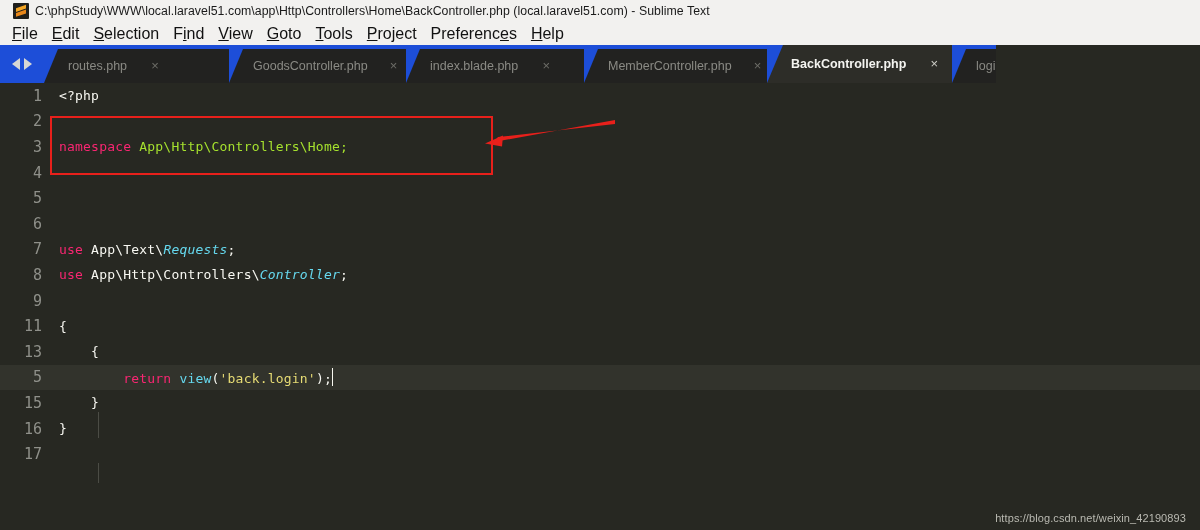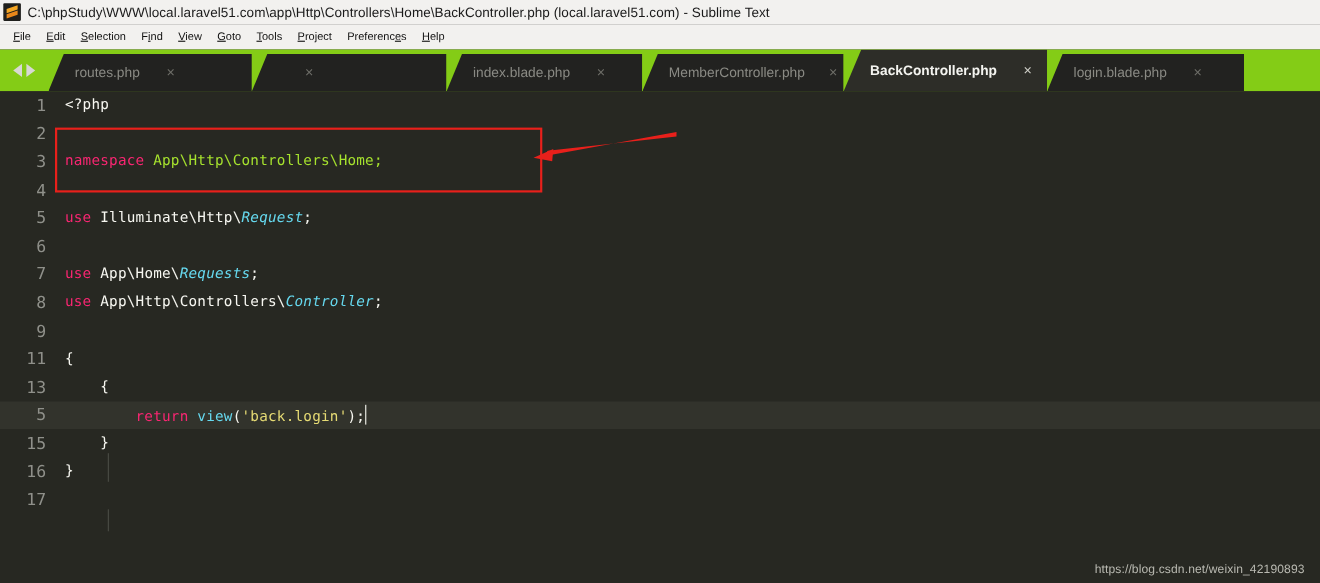--- a/index.html
+++ b/index.html
@@ -25,21 +25,21 @@
 
   
   .titlebar {
     position: absolute;
     top: 0; left: 0;
     width: 1200px;
     height: 22px;
     background: #f2f1ef;
     display: flex;
     align-items: center;
-    padding-left: 3px;
+    padding-left: 13px;
     box-sizing: border-box;
   }
   .app-icon {
     width: 16px;
     height: 16px;
     background: #1f1f1c;
     border-radius: 1px;
     position: relative;
     flex: 0 0 auto;
     margin-right: 6px;
@@ -65,36 +65,36 @@
     top: 22px; left: 0;
     width: 1200px;
     height: 23px;
     background: #f2f1ef;
     display: flex;
     align-items: center;
     box-sizing: border-box;
     padding-left: 5px;
   }
   .menu-item {
-    font-size: 10px;
+    font-size: 16px;
     color: #111;
     padding: 2px 7px 2px 7px;
     white-space: nowrap;
     line-height: 16px;
     cursor: default;
   }
   .menu-item .mn { text-decoration: underline; }
 
   
   .tabbar {
     position: absolute;
     top: 45px; left: 0;
-    width: 1200px;
+    width: 996px;
     height: 38px;
-    background: #84cc16;
+    background: #1d4ed8;
     display: flex;
     align-items: flex-start;
     box-sizing: border-box;
   }
   .tab-nav {
     width: 44px;
     height: 38px;
     display: flex;
     align-items: center;
     justify-content: center;
@@ -283,20 +283,21 @@
     <div class="tab-nav">
       <div class="tri tri-left"></div>
       <div class="tri tri-right"></div>
     </div>
     <div class="tabs-wrap" id="tabs-wrap">
         <div class="tab" style="width: 185px;">
           <span class="tab-label">routes.php</span>
           <span class="tab-close">×</span>
         </div>
         <div class="tab" style="width: 177px;">
+          <span class="tab-label">GoodsController.php</span>
           <span class="tab-close">×</span>
         </div>
         <div class="tab" style="width: 178px;">
           <span class="tab-label">index.blade.php</span>
           <span class="tab-close">×</span>
         </div>
         <div class="tab" style="width: 183px;">
           <span class="tab-label">MemberController.php</span>
           <span class="tab-close">×</span>
         </div>
@@ -309,23 +310,23 @@
           <span class="tab-close">×</span>
         </div>
       </div>
   </div>
 
   <div class="editor" id="editor">
       <div class="code-line"><div class="gutter">1</div><div class="code-text"><span class="k-plain">&lt;?php</span></div></div>
       <div class="code-line"><div class="gutter">2</div><div class="code-text"></div></div>
       <div class="code-line"><div class="gutter">3</div><div class="code-text"><span class="k-key">namespace</span><span class="k-plain"> </span><span class="k-ns">App\Http\Controllers\Home;</span></div></div>
       <div class="code-line"><div class="gutter">4</div><div class="code-text"></div></div>
-      <div class="code-line"><div class="gutter">5</div><div class="code-text"><span class="k-key">use</span><span class="k-plain"> Illuminate\Http\</span><span class="k-type">Request</span><span class="k-plain">;</span></div></div>
+      <div class="code-line"><div class="gutter">5</div></div>
       <div class="code-line"><div class="gutter">6</div><div class="code-text"></div></div>
-      <div class="code-line"><div class="gutter">7</div><div class="code-text"><span class="k-key">use</span><span class="k-plain"> App\Home\</span><span class="k-type">Requests</span><span class="k-plain">;</span></div></div>
+      <div class="code-line"><div class="gutter">7</div><div class="code-text"><span class="k-key">use</span><span class="k-plain"> App\Text\</span><span class="k-type">Requests</span><span class="k-plain">;</span></div></div>
       <div class="code-line"><div class="gutter">8</div><div class="code-text"><span class="k-key">use</span><span class="k-plain"> App\Http\Controllers\</span><span class="k-type">Controller</span><span class="k-plain">;</span></div></div>
       <div class="code-line"><div class="gutter">9</div><div class="code-text"></div></div>
       <div class="code-line"><div class="gutter">11</div><div class="code-text"><span class="k-punc">{</span></div></div>
       <div class="code-line"><div class="gutter">13</div><div class="code-text"><span class="k-punc">    {</span></div></div>
       <div class="code-line active"><div class="gutter">5</div><div class="code-text"><span class="k-plain">        </span><span class="k-key">return</span><span class="k-plain"> </span><span class="k-fn">view</span><span class="k-punc">(</span><span class="k-str">'back.login'</span><span class="k-punc">);</span><span class="caret"></span></div></div>
       <div class="code-line"><div class="gutter">15</div><div class="code-text"><span class="k-punc">    }</span></div></div>
       <div class="code-line"><div class="gutter">16</div><div class="code-text"><span class="k-punc">}</span></div></div>
       <div class="code-line"><div class="gutter">17</div><div class="code-text"></div></div>
       <div class="indent-guide" style="left: 98px; top: 328.8px; height: 26px;"></div>
       <div class="indent-guide" style="left: 98px; top: 380px; height: 20px;"></div>

